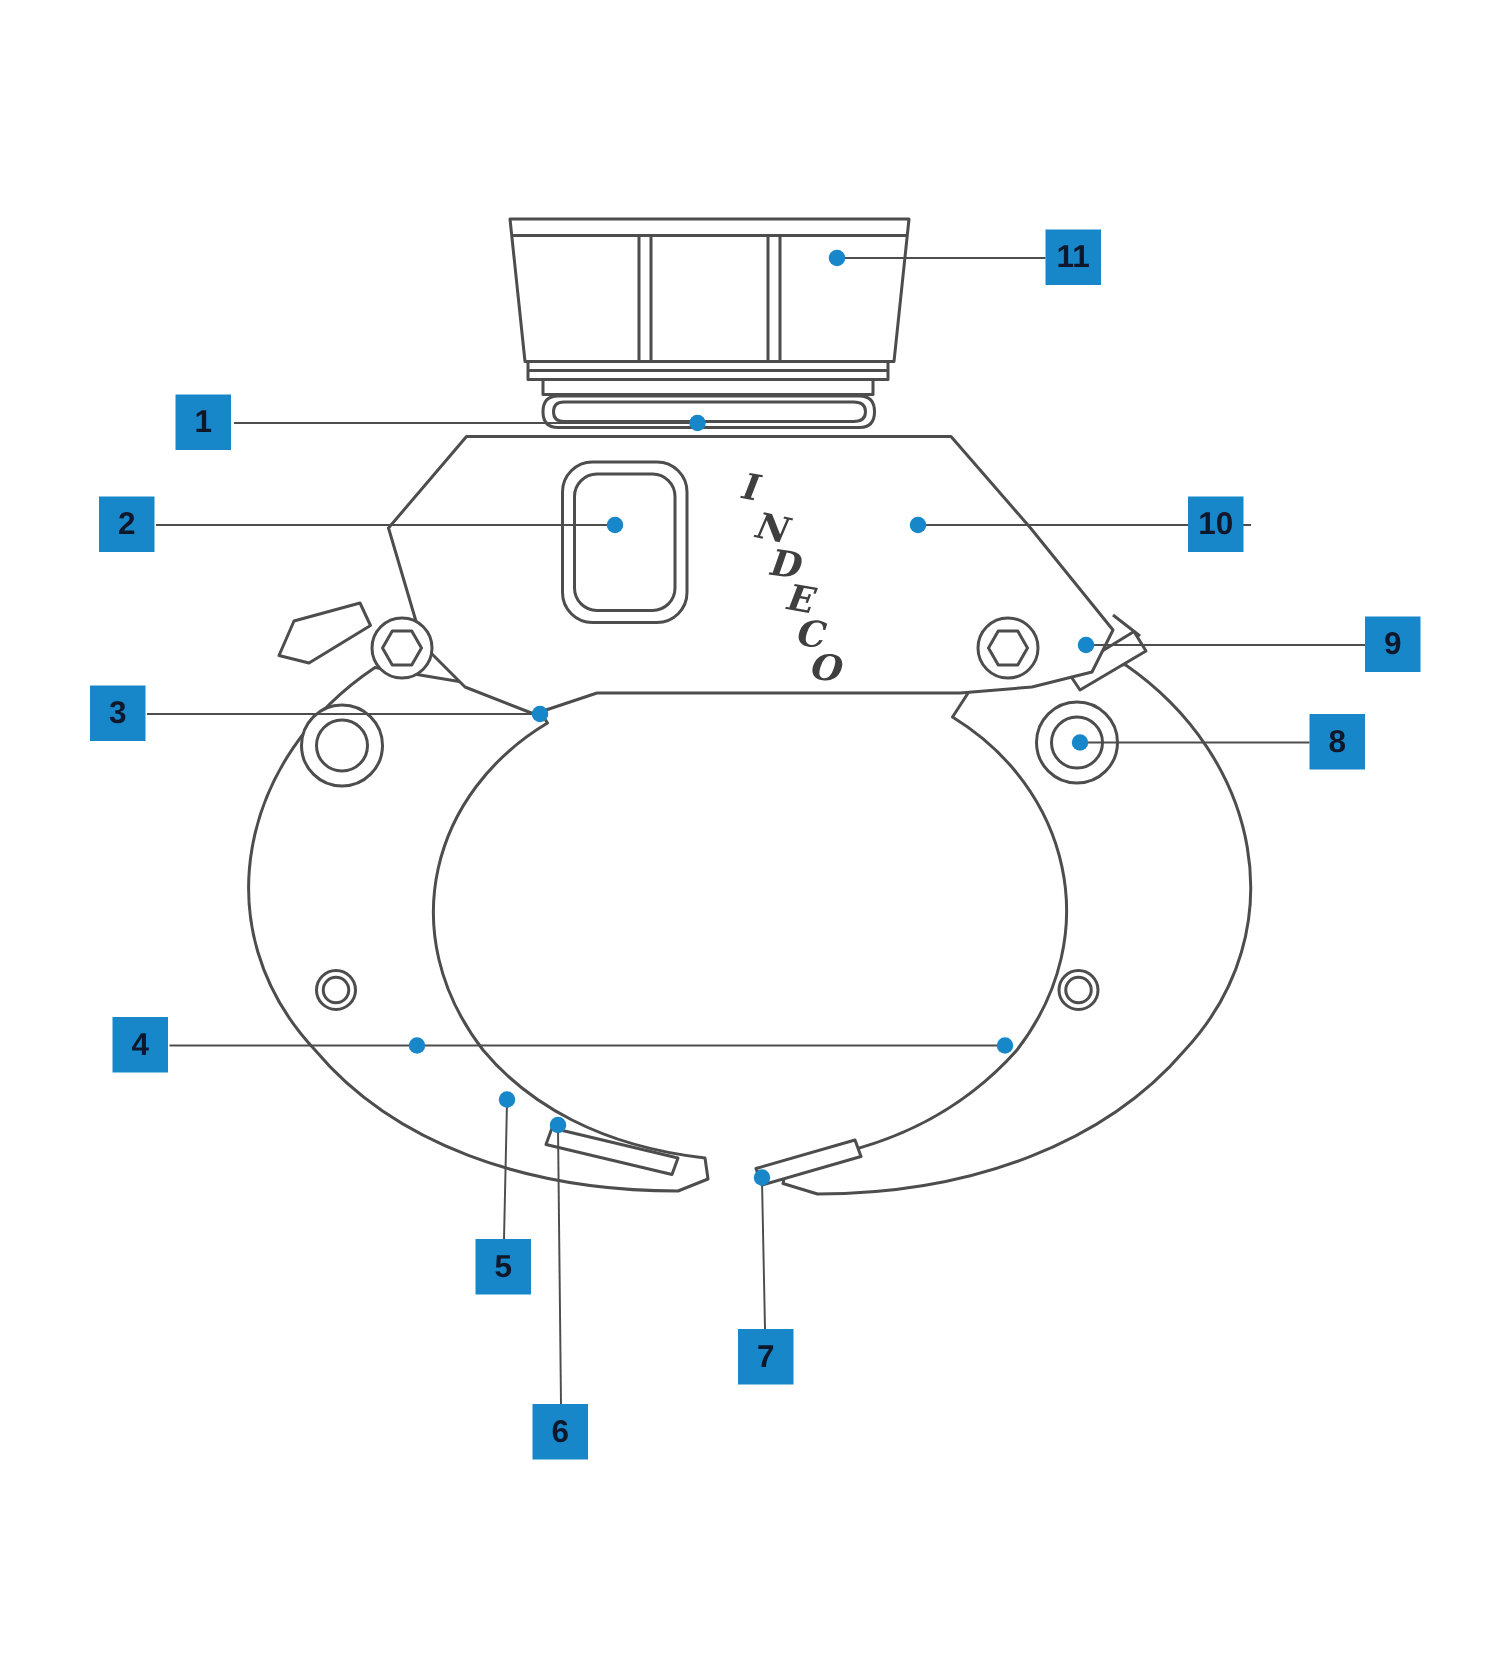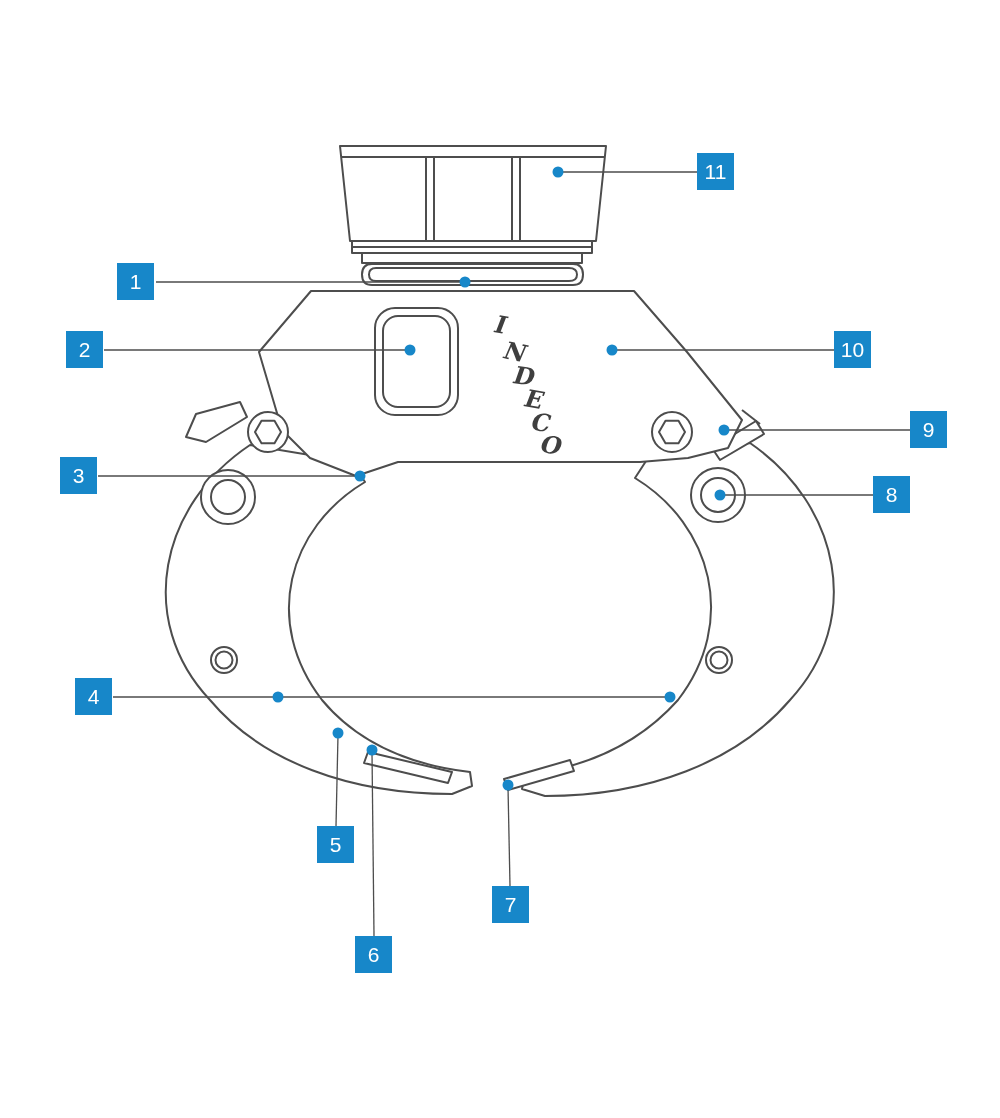--- a/index.html
+++ b/index.html
@@ -8,23 +8,23 @@
     width:1000px;height:1118px;
     background:#ffffff;
     font-family:"Liberation Sans", sans-serif;
     overflow:hidden;
   }
   svg.drawing{position:absolute;left:0;top:0;}
   .callout{
     position:absolute;
     width:37px;height:37px;
     background:var(--accent,#1787c9);
-    color:#ffffff;
+    color:#0f172a;
     display:flex;align-items:center;justify-content:center;
-    font-weight:normal;font-size:21px;
+    font-weight:bold;font-size:21px;
     font-family:"Liberation Sans", sans-serif;
     user-select:none;
   }
   .brand{
     font-family:"DejaVu Serif", serif;
     font-style:italic;
     font-weight:bold;
     font-size:24px;
     fill:#3f3f3f;
   }
@@ -153,16 +153,16 @@
 
   <div class="callout" style="left:117px;top:263px">1</div>
   <div class="callout" style="left:66px;top:331px">2</div>
   <div class="callout" style="left:60px;top:457px">3</div>
   <div class="callout" style="left:75px;top:678px">4</div>
   <div class="callout" style="left:317px;top:826px">5</div>
   <div class="callout" style="left:355px;top:936px">6</div>
   <div class="callout" style="left:492px;top:886px">7</div>
   <div class="callout" style="left:873px;top:476px">8</div>
   <div class="callout" style="left:910px;top:411px">9</div>
-  <div class="callout" style="left:834px;top:331px">10</div>
+  <div class="callout" style="left:792px;top:331px">10</div>
   <div class="callout" style="left:697px;top:153px">11</div>
 
 </div>
 
 </body></html>

